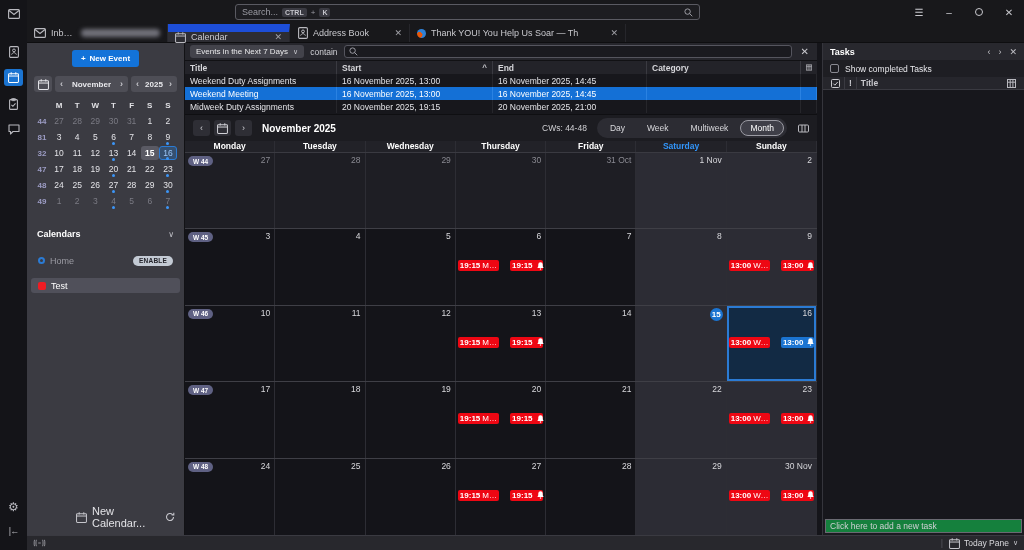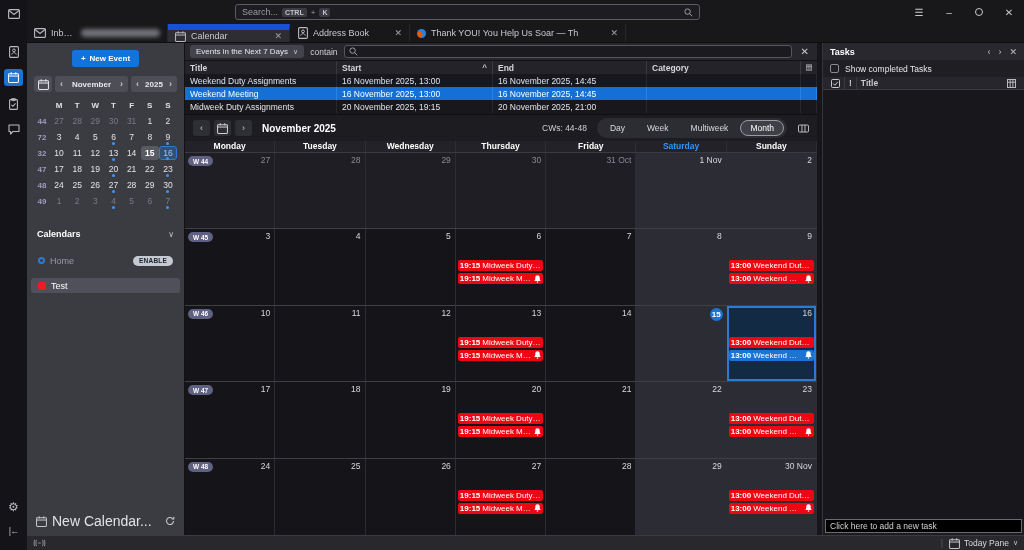--- a/index.html
+++ b/index.html
@@ -24,21 +24,21 @@
   .kbd { background:#3a3a42; color:#c6c6cc; font-size:7px; padding:1px 3px; border-radius:2px; font-weight:bold; }
   .kplus { font-size:8px; color:#9a9aa2; }
   .searchbox .icn { margin-left:auto; color:#a8a8b0; }
   .winbtns { margin-left:auto; display:flex; align-items:center; gap:0; }
   .winbtn { width:30px; height:24px; display:flex; align-items:center; justify-content:center; color:#c8c8cd; font-size:10px; }
   .restore-glyph { width:8px; height:8px; border:1px solid #c8c8cd; border-radius:4px; }
 
   
   .tabbar { height:19px; background:#18181b; display:flex; flex:0 0 19px; border-bottom:1px solid #0e0e10; }
   .tab { display:flex; align-items:center; gap:5px; padding:0 7px; font-size:9px; color:#c9c9ce; border-right:1px solid #26262b; position:relative; }
-  .tab.active { background:#2d2d33; border-top:6px solid #1d4ed8; }
+  .tab.active { background:#2d2d33; border-top:8px solid #1d4ed8; }
   .tab .close { margin-left:auto; color:#a0a0a6; font-size:9px; padding-left:6px; }
   .tab .icn { color:#b9b9bf; display:flex; }
   .blurbar { width:86px; height:8px; background:#71717a; border-radius:4px; filter:blur(2px); }
   .favicon { width:9px; height:9px; border-radius:50%; background:radial-gradient(circle at 30% 65%, #e8590c 0 32%, #2f81d6 34%); display:inline-block; }
 
   
   .content { flex:1; display:flex; min-height:0; }
 
   
   .sidebar { width:158px; flex:0 0 158px; background:#3b3b42; display:flex; flex-direction:column; border-right:1px solid #121215; }
@@ -61,21 +61,21 @@
   .cal-section { margin-top:20px; }
   .cal-sec-head { display:flex; align-items:center; padding:0 10px 4px; }
   .cal-sec-head .t { font-size:9px; font-weight:bold; color:#fff; }
   .cal-sec-head .chev { margin-left:auto; color:#c0c0c6; font-size:8px; }
   .cal-row { margin:10px 4px; height:15px; display:flex; align-items:center; gap:5px; padding:0 7px; border-radius:3px; font-size:9px; color:#fff; }
   .cal-row.sel { background:#50505a; }
   .cal-row.disabled .nm { color:#9b9ba3; }
   .cal-dot-ring { width:7px; height:7px; border-radius:50%; border:2px solid #2b7bd4; }
   .cal-dot { width:8px; height:8px; border-radius:2px; background:#ee1c23; }
   .badge { margin-left:auto; background:#c3cad4; color:#23232a; font-size:6.5px; font-weight:bold; border-radius:7px; padding:1.5px 6px; letter-spacing:.2px; }
-  .side-footer { margin-top:auto; display:flex; align-items:center; gap:5px; padding:6px 9px; font-size:14px; color:#e2e2e6; }
+  .side-footer { margin-top:auto; display:flex; align-items:center; gap:5px; padding:6px 9px; font-size:11px; color:#e2e2e6;margin-left:40px; }
   .side-footer .icn { color:#c6c6cc; display:flex; }
   .side-footer .sync { margin-left:auto; }
 
   
   .main { width:632px; flex:0 0 632px; display:flex; flex-direction:column; background:#1c1c21; min-width:0; }
   .filterbar { height:18px; flex:0 0 18px; background:#26262c; display:flex; align-items:center; gap:6px; padding:0 5px; border-bottom:1px solid #111114; }
   .dropdown { background:#43434b; border-radius:3px; font-size:8px; color:#e8e8ea; padding:2px 6px; display:flex; gap:5px; align-items:center; white-space:nowrap; }
   .dropdown .chev { font-size:7px; color:#c6c6cc; }
   .contain { font-size:8.5px; color:#cfcfd4; }
   .searchinput { flex:1; height:13px; background:#1a1a1f; border:1px solid #55555e; border-radius:3px; display:flex; align-items:center; padding:0 4px; gap:4px; color:#a8a8b0; }
@@ -109,21 +109,21 @@
   .mv-row { display:grid; grid-template-columns:repeat(7,1fr); border-bottom:1px solid #3f3f46; min-height:0; }
   .mv-row:last-child { border-bottom:none; }
   .mv-cell { position:relative; border-right:1px solid #2d2d34; background:#141419; padding-top:15px; overflow:hidden; }
   .mv-cell.weekend { background:#2c2c34; }
   .mv-cell.out { background:#1e1e24; }
   .mv-cell.sel { background:#122a44; box-shadow:inset 0 0 0 2px #2b7bd4; }
   .date { position:absolute; top:2px; right:4px; font-size:8.5px; color:#d8d8dc; }
   .mv-cell.out .date { color:#8a8a92; }
   .today-date { position:absolute; top:2px; right:3px; width:13px; height:13px; border-radius:50%; background:#1b74d1; color:#fff; font-size:8px; font-weight:bold; display:flex; align-items:center; justify-content:center; }
   .wpill { position:absolute; top:3px; left:3px; background:#5f6183; color:#fff; font-size:6.5px; font-weight:bold; border-radius:7px; padding:1.5px 5px; }
-  .evs { display:flex; flex-direction:column; gap:2px; padding:16px 2px; }
+  .evs { display:flex; flex-direction:row; gap:11px; padding:16px 2px; }
   .ev { height:11px; border-radius:2px; background:#ee0713; color:#fff; font-size:8px; display:flex; align-items:center; padding:0 2px; gap:2px; min-width:0; }
   .ev.blue { background:#1b74d1; }
   .ev .t { font-weight:bold; white-space:nowrap; }
   .ev .n { flex:1; white-space:nowrap; overflow:hidden; text-overflow:ellipsis; }
   .ev .icn { display:flex; flex:0 0 auto; }
 
   .scroll-gap { width:5px; flex:0 0 5px; background:#15151a; }
 
   
   .tasks { flex:1; background:#1b1b20; display:flex; flex-direction:column; border-left:1px solid #35353c; min-width:0; }
@@ -132,21 +132,21 @@
   .tasks-head .sp { flex:1; }
   .th-nav { color:#c0c0c6; font-size:9px; }
   .tp-row { height:17px; flex:0 0 17px; background:#1e1e23; display:flex; align-items:center; gap:6px; padding:0 7px; }
   .checkbox { width:9px; height:9px; border:1px solid #8a8a92; border-radius:2px; background:transparent; }
   .tp-row .lbl { font-size:8.5px; color:#e8e8ec; }
   .tp-colhead { height:13px; flex:0 0 13px; background:#26262c; border-bottom:1px solid #3a3a41; display:flex; align-items:center; padding:0 4px; gap:0; font-size:8.5px; font-weight:bold; color:#d6d6da; }
   .tp-colhead .cell { display:flex; align-items:center; padding:0 4px; height:100%; border-right:1px solid #3a3a41; color:#c9c9ce; }
   .tp-colhead .grow { flex:1; border-right:none; }
   .tp-colhead .pick { border-right:none; color:#b9b9bf; }
   .tp-list { flex:1; background:#17171c; }
-  .tp-input { margin:0 2px 2px; height:14px; flex:0 0 14px; border:1px solid #6a6a72; background:#000000; color:#d0d0d4; font-size:8.5px; display:flex; align-items:center; padding:0 4px; }
+  .tp-input { margin:0 2px 2px; height:14px; flex:0 0 14px; border:1px solid #6a6a72; background:#15803d; color:#d0d0d4; font-size:8.5px; display:flex; align-items:center; padding:0 4px; }
 
   
   .statusbar { height:15px; flex:0 0 15px; background:#28282d; border-top:1px solid #3a3a41; display:flex; align-items:center; padding:0 6px; gap:6px; }
   .statusbar .act { color:#9a9aa0; display:flex; }
   .statusbar .sp { flex:1; }
   .statusbar .sep { color:#55555c; font-size:9px; }
   .todaypane { display:flex; align-items:center; gap:4px; font-size:8.5px; color:#d8d8dc; }
   .todaypane .icn { color:#c6c6cc; display:flex; }
   .todaypane .chev { font-size:7px; color:#c6c6cc; }
   .icn svg { display:block; }
@@ -320,21 +320,21 @@
               <span class="mc-wn">44</span>
               <span class="mc-day out">27</span>
               <span class="mc-day out">28</span>
               <span class="mc-day out">29</span>
               <span class="mc-day out">30</span>
               <span class="mc-day out">31</span>
               <span class="mc-day">1</span>
               <span class="mc-day">2</span>
             </div>
             <div class="mc-row">
-              <span class="mc-wn">72</span>
+              <span class="mc-wn">81</span>
               <span class="mc-day">3</span>
               <span class="mc-day">4</span>
               <span class="mc-day">5</span>
               <span class="mc-day dot">6</span>
               <span class="mc-day">7</span>
               <span class="mc-day">8</span>
               <span class="mc-day dot">9</span>
             </div>
             <div class="mc-row">
               <span class="mc-wn">32</span>

